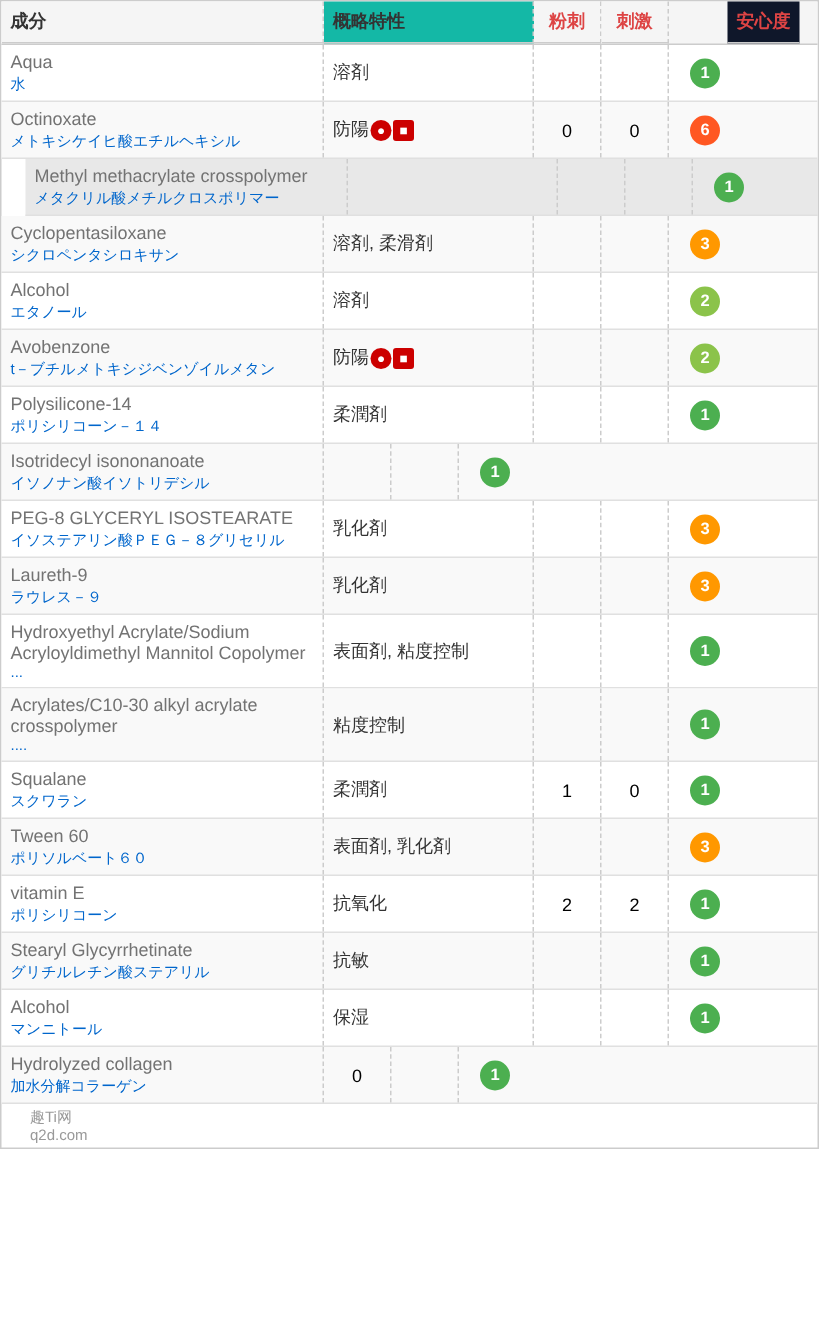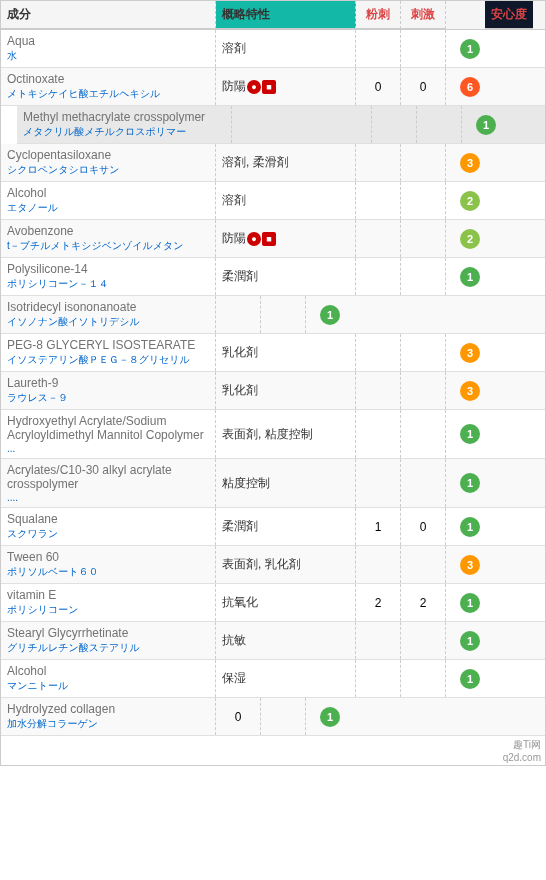--- a/index.html
+++ b/index.html
@@ -143,22 +143,21 @@
       border-radius: 50%;
       background: #cc0000;
       color: white;
       font-size: 9px;
       text-align: center;
       line-height: 14px;
       margin-left: 1px;
     }
     .watermark {
       position: relative;
-      text-align: right;
-      padding: 2px 4px;
+      padding: 2px 19px;
       font-size: 10px;
       color: #999;
     }
   </style>
 </head>
 <body>
 
 <div class="table-container">
   <div class="table-header">
     <div class="col-name table-header">

